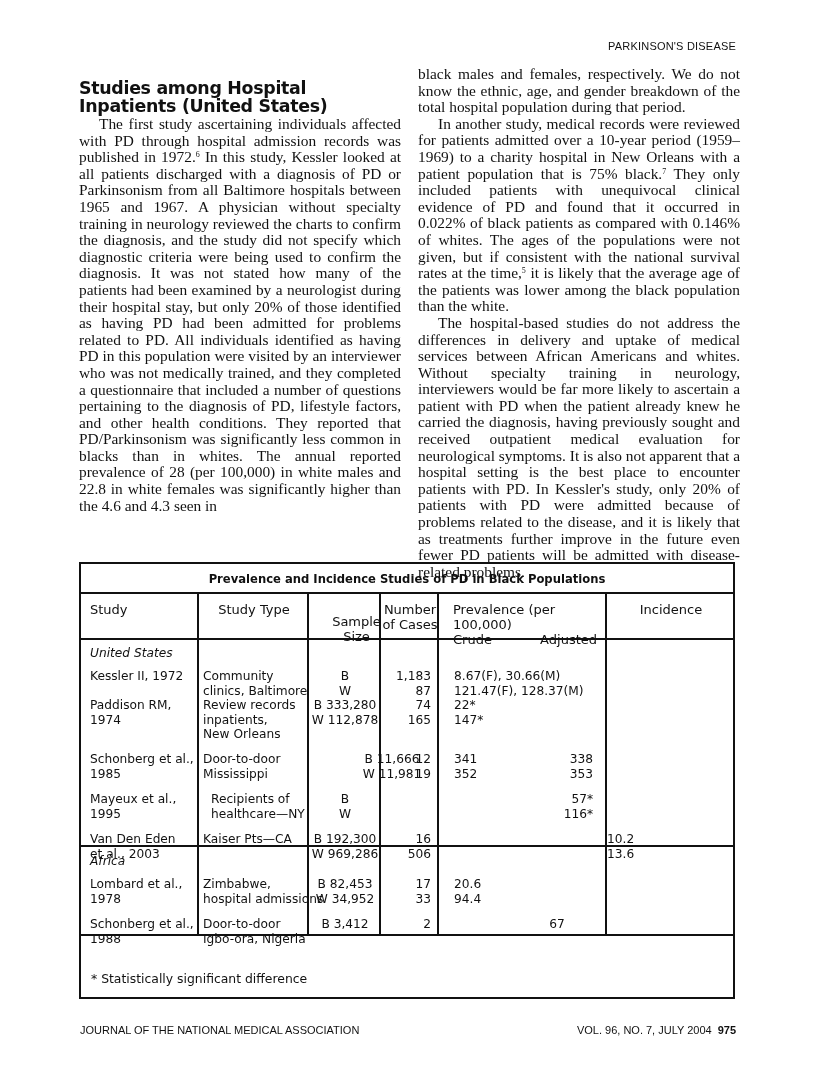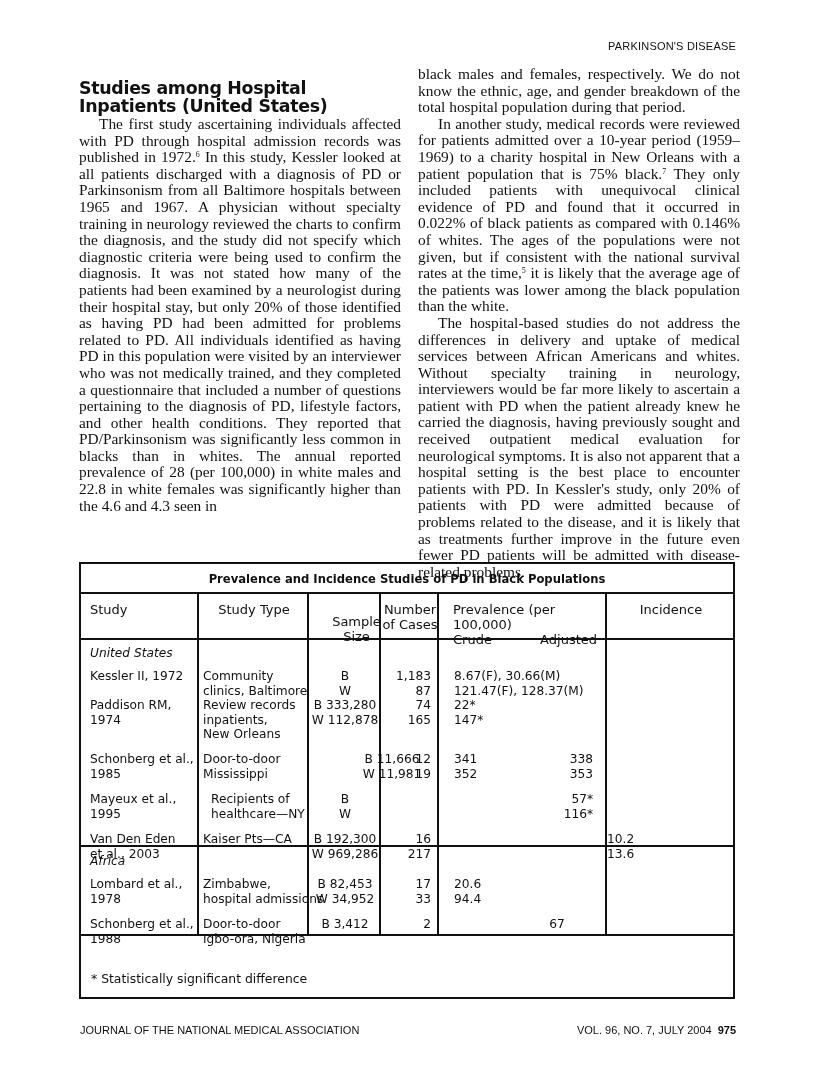--- a/index.html
+++ b/index.html
@@ -188,21 +188,21 @@
       </div>
       <div class="cell" style="left: 122px; width: 110px; top: 268px; text-align: left;">
         <div>Kaiser Pts—CA</div>
       </div>
       <div class="cell" style="left: 228px; width: 72px; top: 268px; text-align: center;">
         <div>B 192,300</div>
         <div>W 969,286</div>
       </div>
       <div class="cell" style="left: 300px; width: 50px; top: 268px; text-align: right;">
         <div>16</div>
-        <div>217</div>
+        <div>506</div>
       </div>
       <div class="cell" style="left: 526px; width: 94px; top: 268px; text-align: left;">
         <div>10.2</div>
         <div>13.6</div>
       </div>
       <div class="cell ital" style="left: 9px; top: 290px;">Africa</div>
       <div class="cell" style="left: 9px; width: 108px; top: 313px; text-align: left;">
         <div>Lombard et al.,</div>
         <div>1978</div>
       </div>

